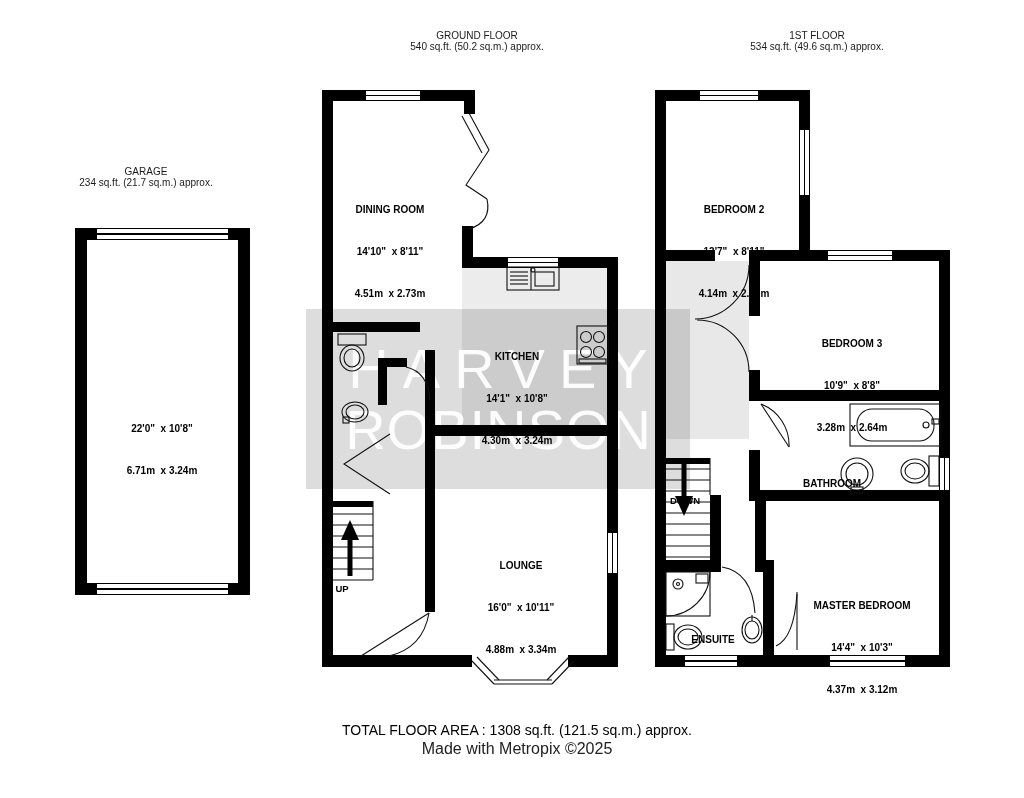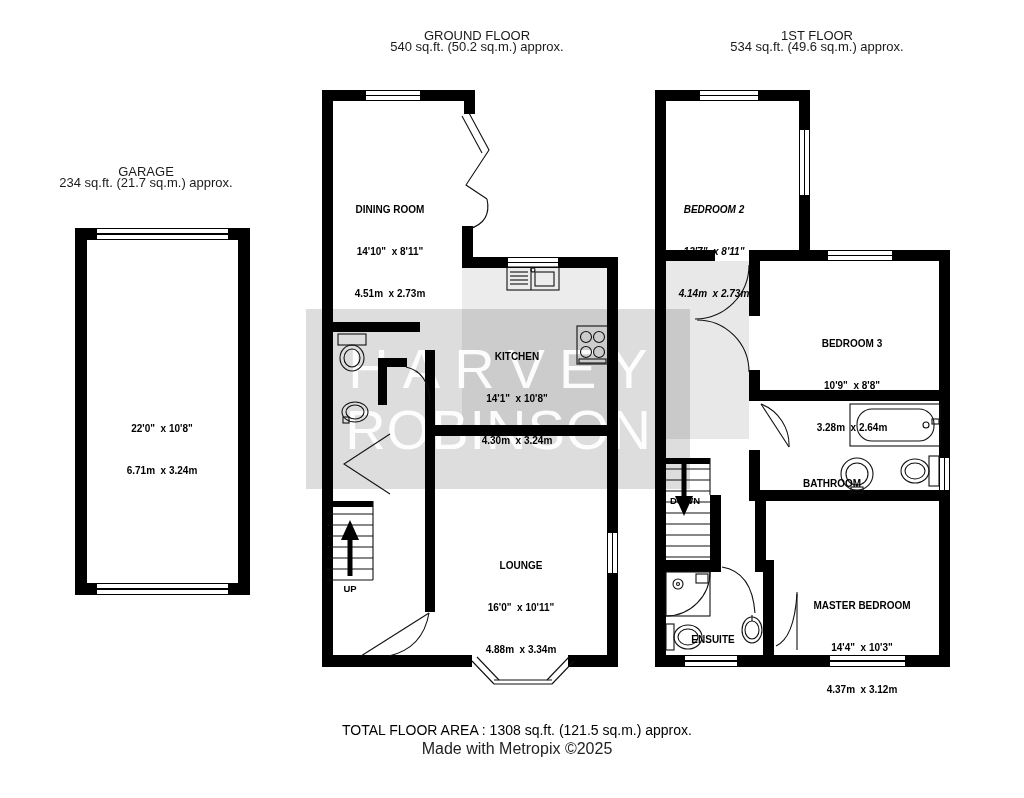--- a/index.html
+++ b/index.html
@@ -17,21 +17,21 @@
   .winh{border-top:1.3px solid #000;border-bottom:1.3px solid #000;}
   .winh::after{content:"";position:absolute;left:0;right:0;top:50%;margin-top:-0.6px;height:1.1px;background:#000;}
   .winv{border-left:1.3px solid #000;border-right:1.3px solid #000;}
   .winv::after{content:"";position:absolute;top:0;bottom:0;left:50%;margin-left:-0.6px;width:1.1px;background:#000;}
   #overlay{position:absolute;left:0;top:0;z-index:4;}
   .room-label{position:absolute;transform:translateX(-50%);text-align:center;z-index:6;
               font-weight:bold;font-size:10px;line-height:14px;color:#000;white-space:pre;}
   .tiny-label{position:absolute;transform:translateX(-50%);z-index:6;
               font-weight:600;font-size:9.5px;color:#000;}
   .floor-header{position:absolute;transform:translateX(-50%);text-align:center;z-index:6;
-                font-size:13px;line-height:11px;color:#1a1a1a;}
+                font-size:10px;line-height:11px;color:#1a1a1a;}
   .footer{position:absolute;transform:translateX(-50%);text-align:center;z-index:6;color:#000;}
   .footer-total{font-size:14px;}
   .footer-credit{font-size:16px;color:#222;}
 </style>
 </head>
 <body>
 
 <div id="canvas">
 
   <div class="fill" style="left:462px;top:268px;width:145px;height:160px;background:#ececec;"></div>
@@ -275,21 +275,21 @@
     <div>14'1"  x 10'8"</div>
     <div>4.30m  x 3.24m</div>
   </div>
 
   <div class="room-label" style="left:521px;top:531px;">
     <div>LOUNGE</div>
     <div>16'0"  x 10'11"</div>
     <div>4.88m  x 3.34m</div>
   </div>
 
-  <div class="room-label" style="left:714px;top:175px;font-style:italic;">
+  <div class="room-label" style="left:734px;top:175px;">
     <div>BEDROOM 2</div>
     <div>13'7"  x 8'11"</div>
     <div>4.14m  x 2.73m</div>
   </div>
 
   <div class="room-label" style="left:852px;top:309px;">
     <div>BEDROOM 3</div>
     <div>10'9"  x 8'8"</div>
     <div>3.28m  x 2.64m</div>
   </div>
@@ -301,19 +301,19 @@
   <div class="room-label" style="left:862px;top:571px;">
     <div>MASTER BEDROOM</div>
     <div>14'4"  x 10'3"</div>
     <div>4.37m  x 3.12m</div>
   </div>
 
   <div class="room-label" style="left:713px;top:605px;">
     <div>ENSUITE</div>
   </div>
 
-  <div class="tiny-label" style="left:350px;top:583px;">UP</div>
+  <div class="tiny-label" style="left:342px;top:583px;">UP</div>
   <div class="tiny-label" style="left:685px;top:462px;margin-top:33px;">DOWN</div>
 
   <div class="footer footer-total" style="left:517px;top:722px;">TOTAL FLOOR AREA : 1308 sq.ft. (121.5 sq.m.) approx.</div>
   <div class="footer footer-credit" style="left:517px;top:740px;">Made with Metropix ©2025</div>
 
 </div>
 
 </body></html>

